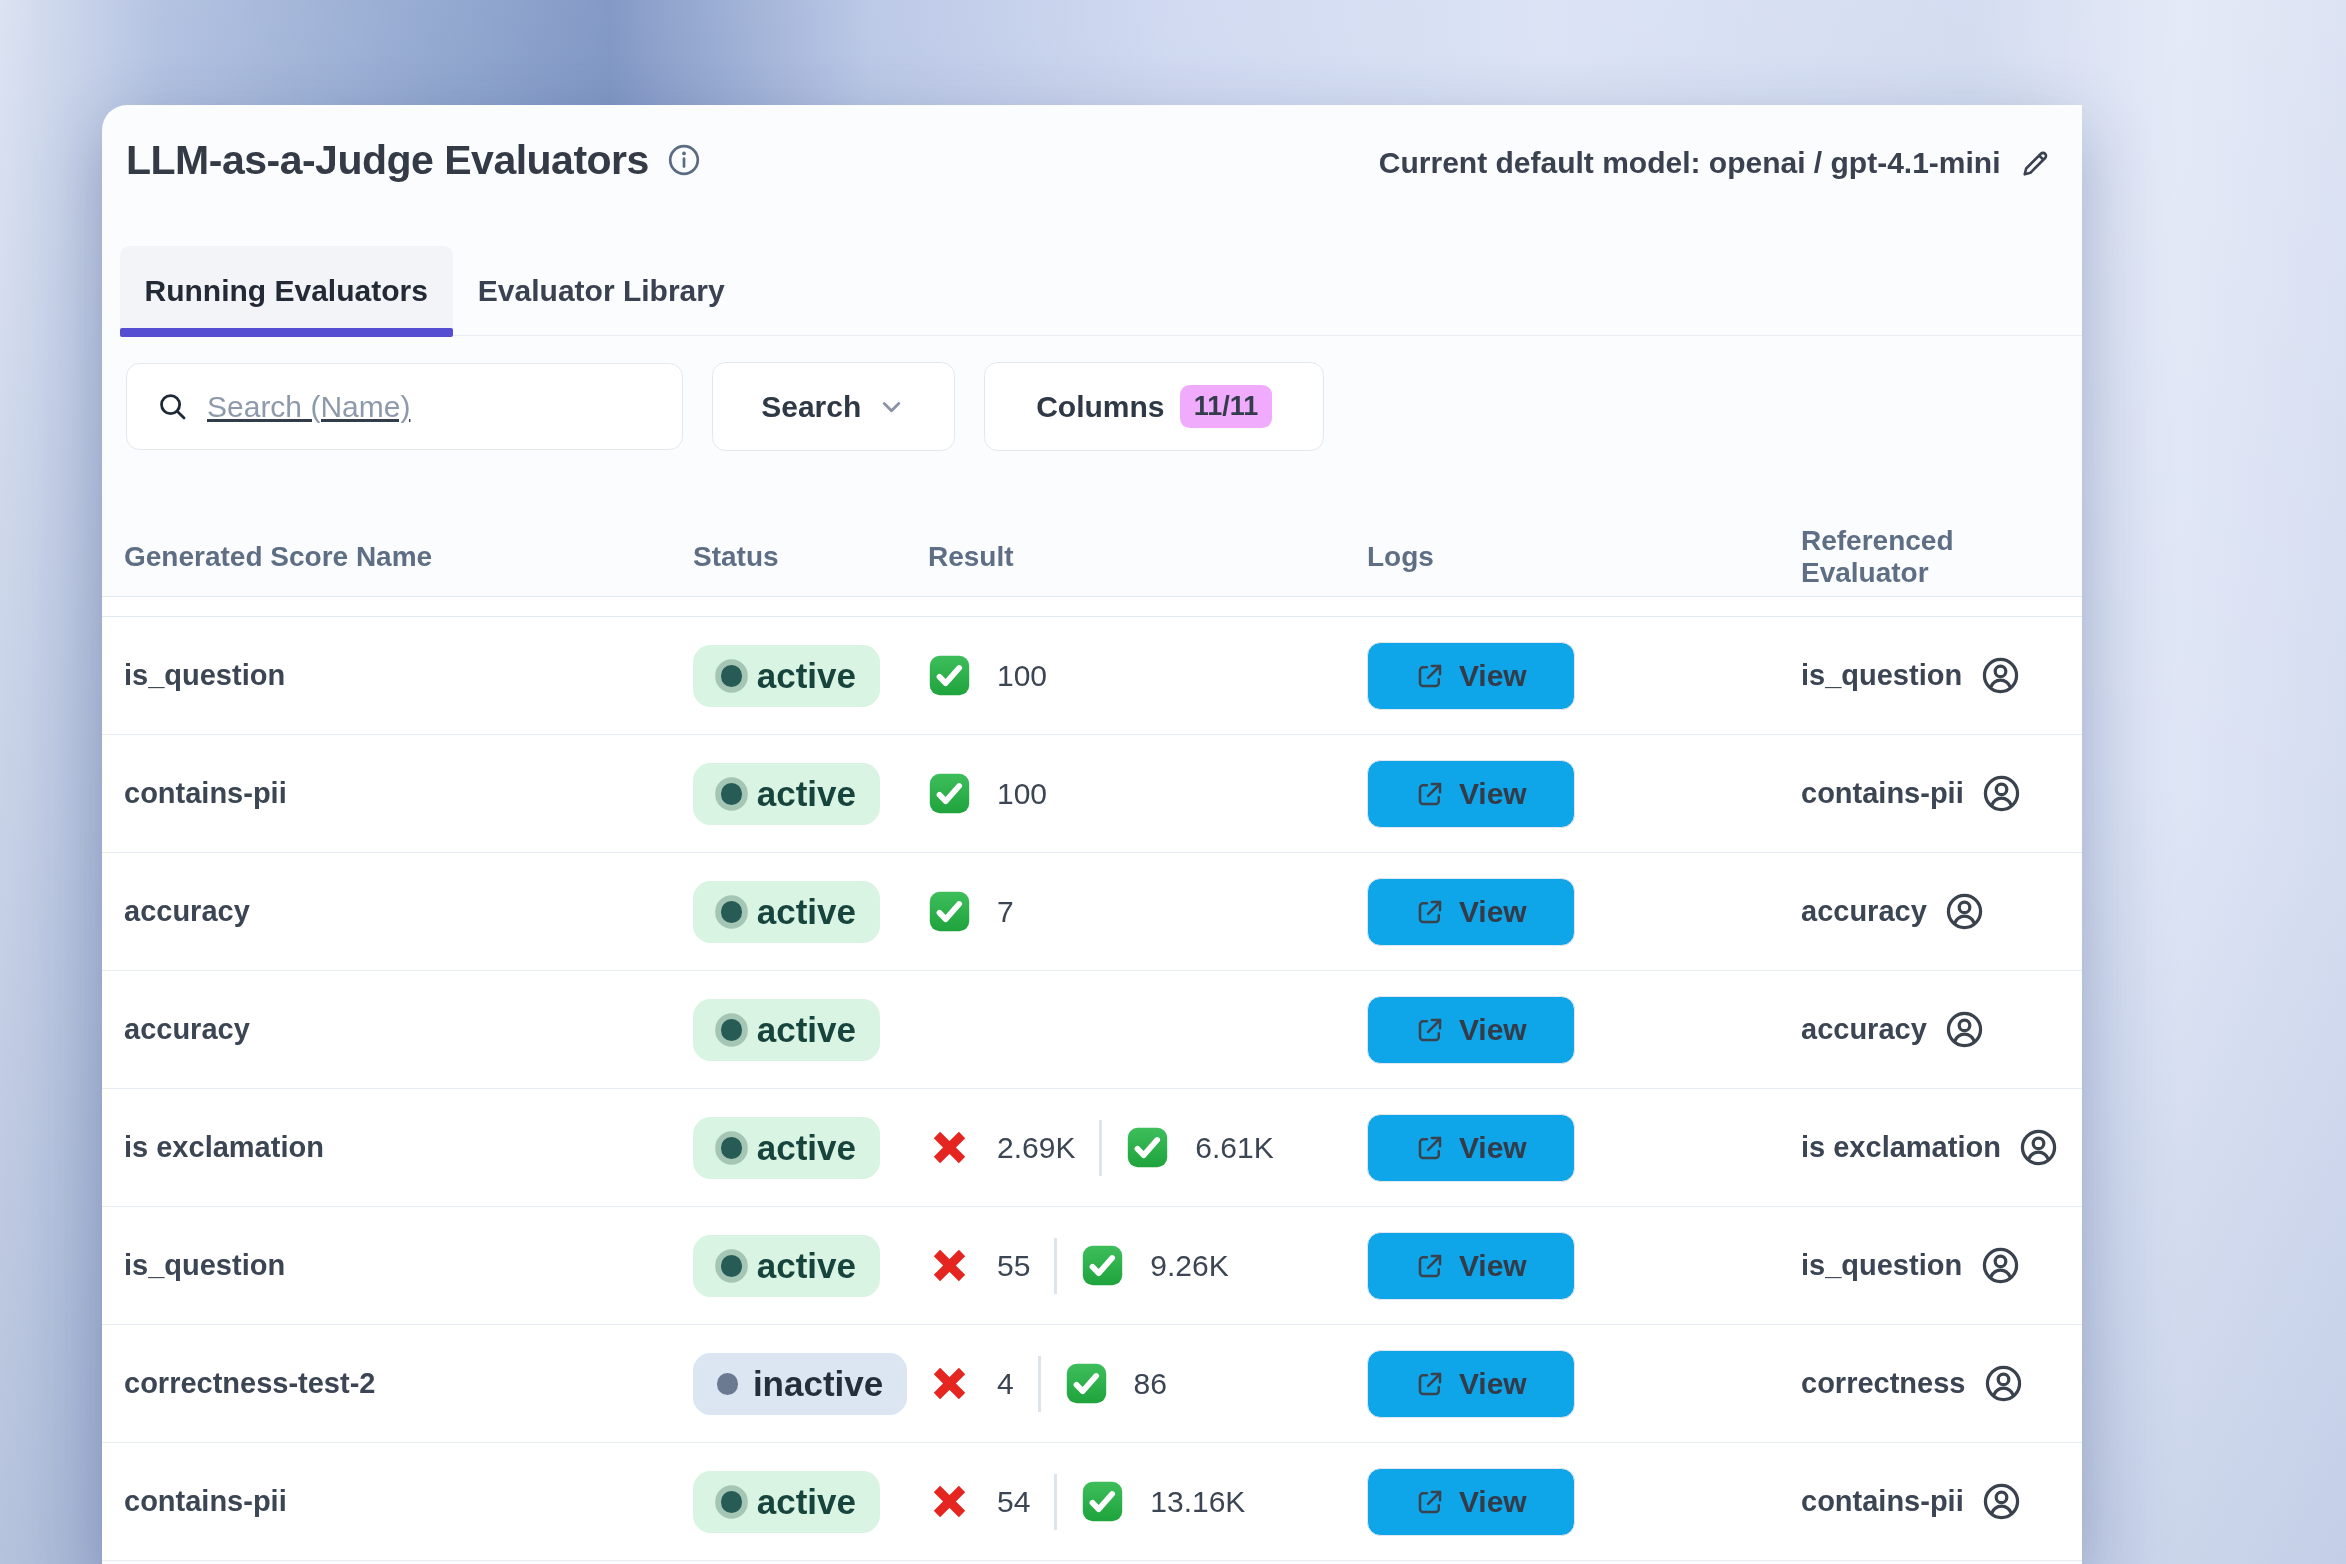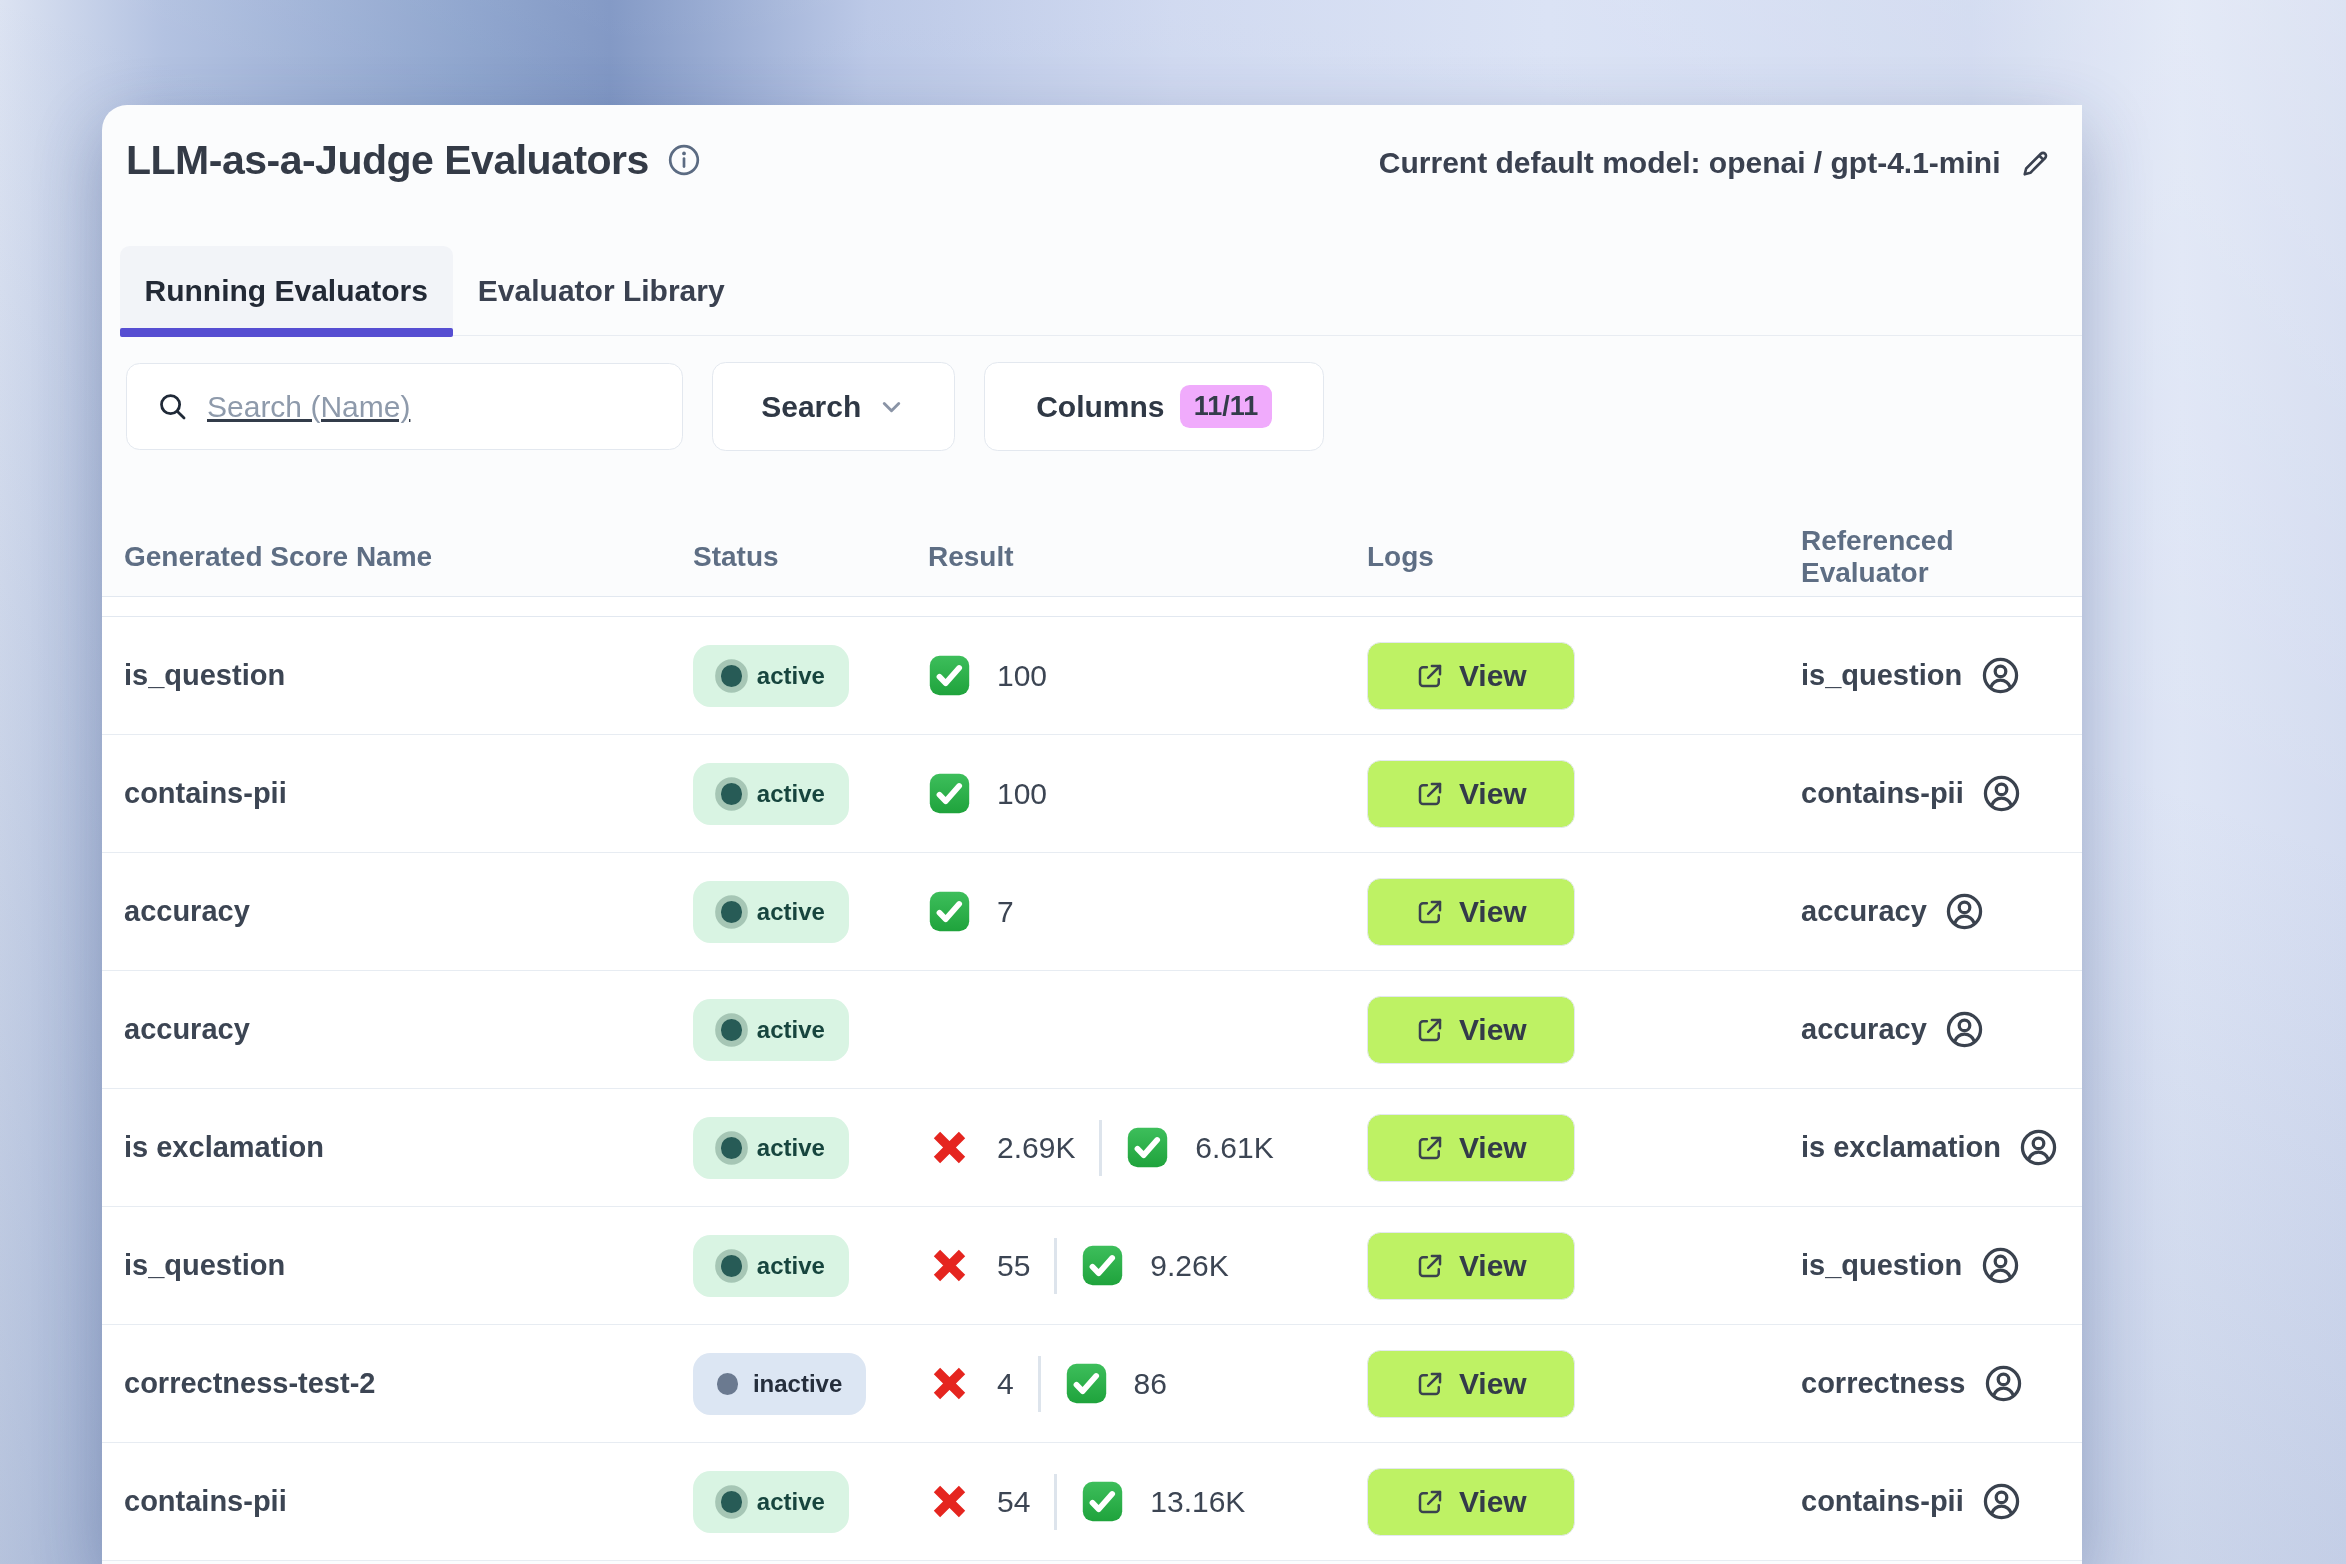--- a/index.html
+++ b/index.html
@@ -41,31 +41,31 @@
   .btn.columns{width:340px;}
   .count-badge{background:#f0abfc;border-radius:9.7px;padding:5.8px 13.6px;font-size:27px;font-weight:600;color:#333C4A;}
   
   .grid{display:grid;grid-template-columns:569px 235px 439px 434px 1fr;align-items:center;padding-left:22px;}
   .thead{height:103px;border-bottom:1.9px solid #E2E8F0;margin-top:42px;}
   .th{font-size:28px;font-weight:600;color:#5E6E84;margin-top:24px;}
   .sliver{height:19.4px;background:#fff;border-bottom:1.9px solid #E2E8F0;}
   .trow{height:117px;background:#fff;border-bottom:1.9px solid #E7ECF2;}
   .cell-name,.cell-ref{font-size:29px;font-weight:700;color:#3C4553;}
   .cell-ref{display:flex;align-items:center;gap:17.5px;}
-  .badge{display:inline-flex;align-items:center;gap:14.6px;height:62px;padding:0 24px;border-radius:17.5px;font-size:24px;font-weight:600;}
+  .badge{display:inline-flex;align-items:center;gap:14.6px;height:62px;padding:0 24px;border-radius:17.5px;font-size:35px;font-weight:600;}
   .badge.active{background:#D9F4E3;color:#17453E;}
   .badge.inactive{background:#DCE6F3;color:#252E3C;}
   .dot{width:21.3px;height:21.3px;border-radius:50%;}
   .badge.active .dot{background:#275B56;box-shadow:0 0 0 5.8px #A6C6B5;margin-left:3.9px;}
   .badge.inactive .dot{background:#6B7A90;}
   .cell-result{display:flex;align-items:center;}
   .res{display:inline-flex;align-items:center;gap:26px;font-size:30px;font-weight:500;color:#3C4553;}
   .res-divider{width:2.9px;height:56px;background:#DDE4EC;margin:0 24px;}
   .view-btn{display:inline-flex;align-items:center;gap:13.6px;width:208px;height:68px;justify-content:center;
-      background:#bef264;border:1.9px solid #E3E8EF;border-radius:13.6px;font-family:inherit;font-size:30px;font-weight:600;color:#333B49;cursor:pointer;}
+      background:#0ea5e9;border:1.9px solid #E3E8EF;border-radius:13.6px;font-family:inherit;font-size:30px;font-weight:600;color:#333B49;cursor:pointer;}
 </style>
 </head>
 <body>
 
 <div class="stage">
   <div class="card">
 
     <div class="card-header">
       <div class="title-wrap">
         <h1 class="page-title">LLM-as-a-Judge Evaluators</h1>

